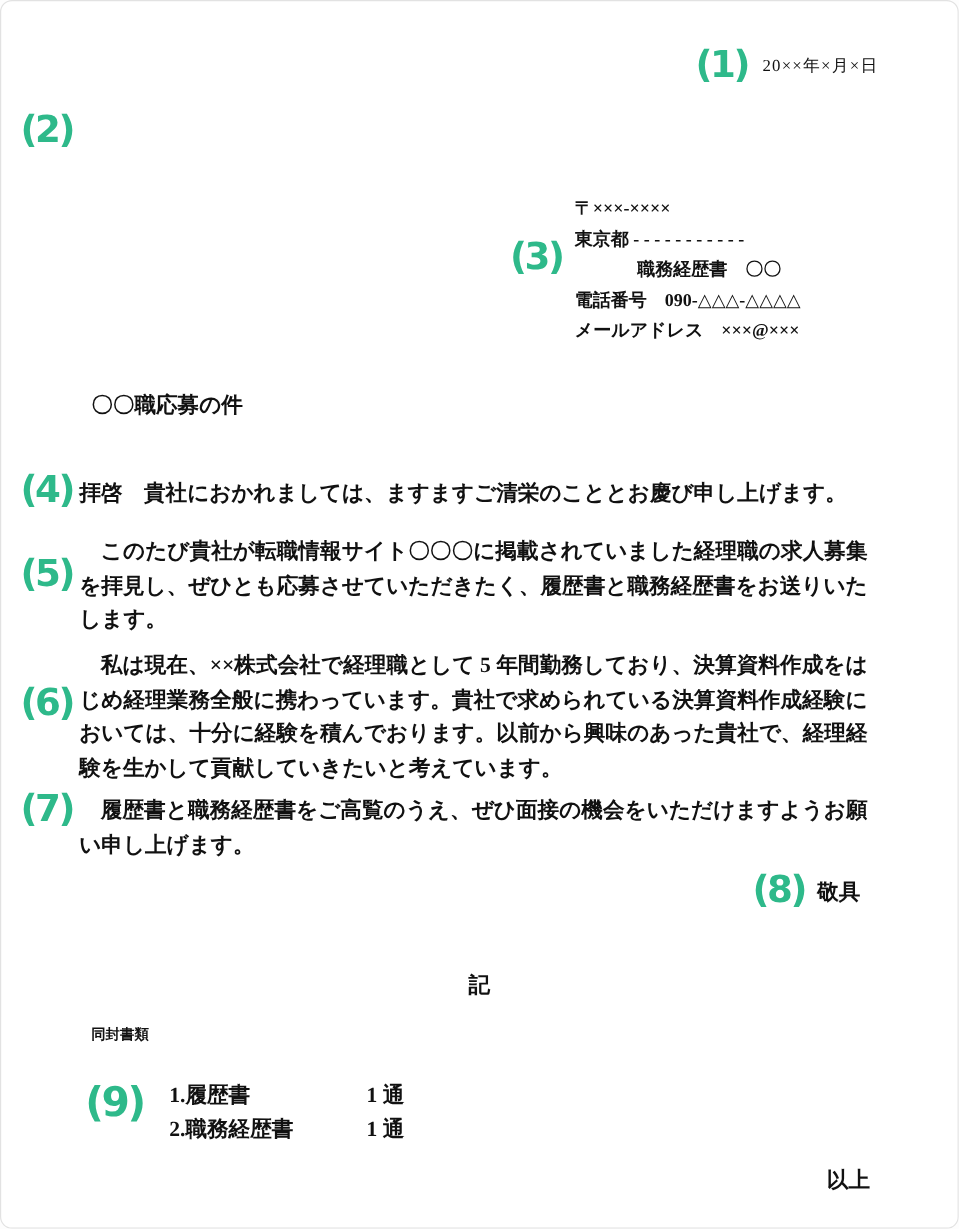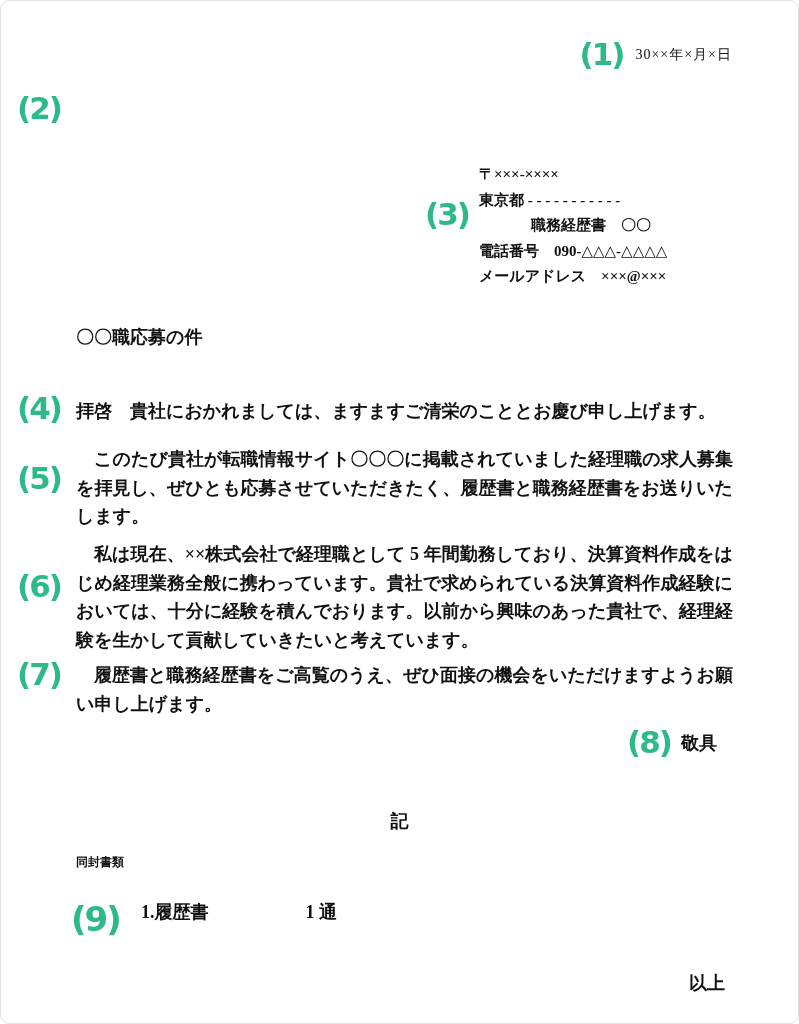--- a/index.html
+++ b/index.html
@@ -39,21 +39,21 @@
 
   
   .badge-3 { left: 424px; top: 198px; }
   .sender { left: 478px; top: 161px; font-size: 15px; line-height: 25.5px; }
   .sender .indent { padding-left: 52px; }
 
   
   .subject { left: 75px; top: 324px; font-size: 18px; }
 
   
-  .para { left: 75px; width: 657px; font-size: 18px; line-height: 28.6px; text-align: justify; }
+  .para { left: 65px; width: 657px; font-size: 18px; line-height: 28.6px; text-align: justify; }
   .badge-4 { left: 16px; top: 392px; }
   .greeting { top: 396px; }
   .badge-5 { left: 16px; top: 462px; }
   .body1 { top: 444px; }
   .badge-6 { left: 16px; top: 570px; }
   .body2 { top: 539px; }
   .badge-7 { left: 16px; top: 658px; }
   .body3 { top: 660px; }
 
   
@@ -73,21 +73,21 @@
   
   .end-mark { left: 688px; top: 970px; font-size: 18px; }
 </style>
 </head>
 <body>
 
 <div class="page">
 
   <div class="abs date-row">
     <span class="num">(1)</span>
-    <span class="date-text">30××年×月×日</span>
+    <span class="date-text">20××年×月×日</span>
   </div>
 
   <span class="abs num badge-2">(2)</span>
 
   <span class="abs num badge-3">(3)</span>
   <div class="abs sender jp-bold">
     <div>〒×××-××××</div>
     <div>東京都 - - - - - - - - - - -</div>
     <div class="indent">職務経歴書　〇〇</div>
     <div>電話番号　090-△△△-△△△△</div>
@@ -115,17 +115,21 @@
 
   <div class="abs record-mark jp-bold">記</div>
 
   <div class="abs enc-heading jp-bold">同封書類</div>
   <span class="abs num badge-9">(9)</span>
   <div class="abs enc-list jp-bold">
     <div class="enc-row">
       <span class="enc-label">1.履歴書</span>
       <span class="enc-count">1 通</span>
     </div>
+    <div class="enc-row">
+      <span class="enc-label">2.職務経歴書</span>
+      <span class="enc-count">1 通</span>
+    </div>
   </div>
 
   <div class="abs end-mark jp-bold">以上</div>
 
 </div>
 
 </body></html>

